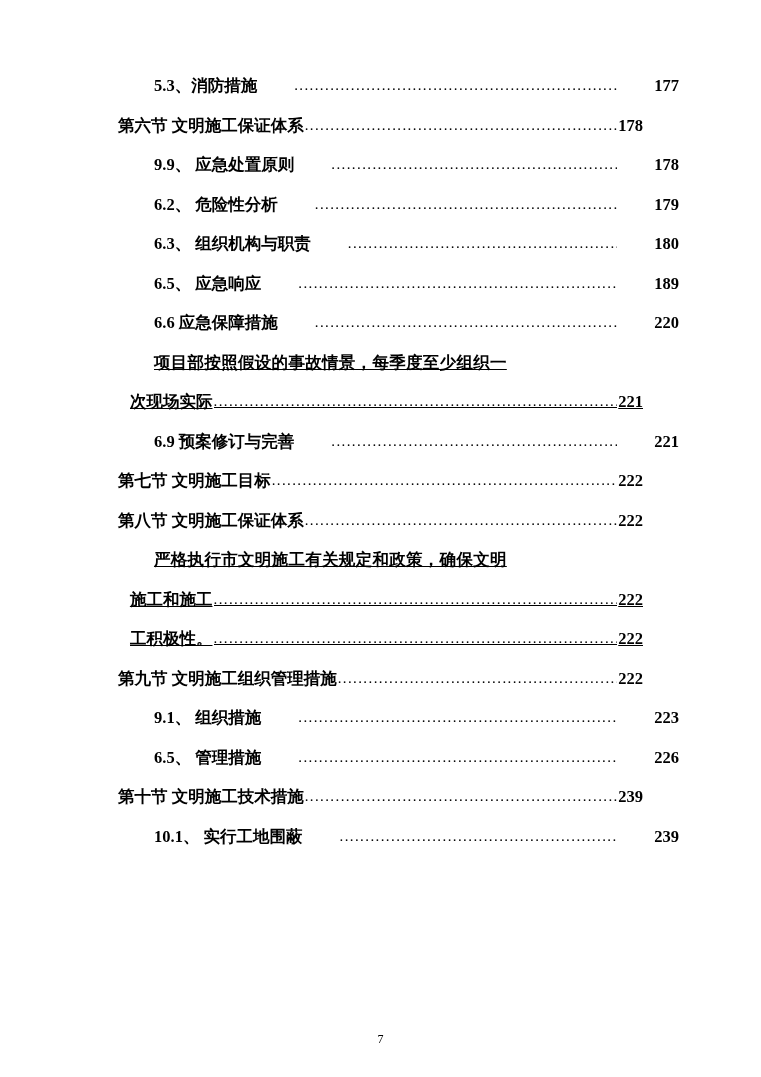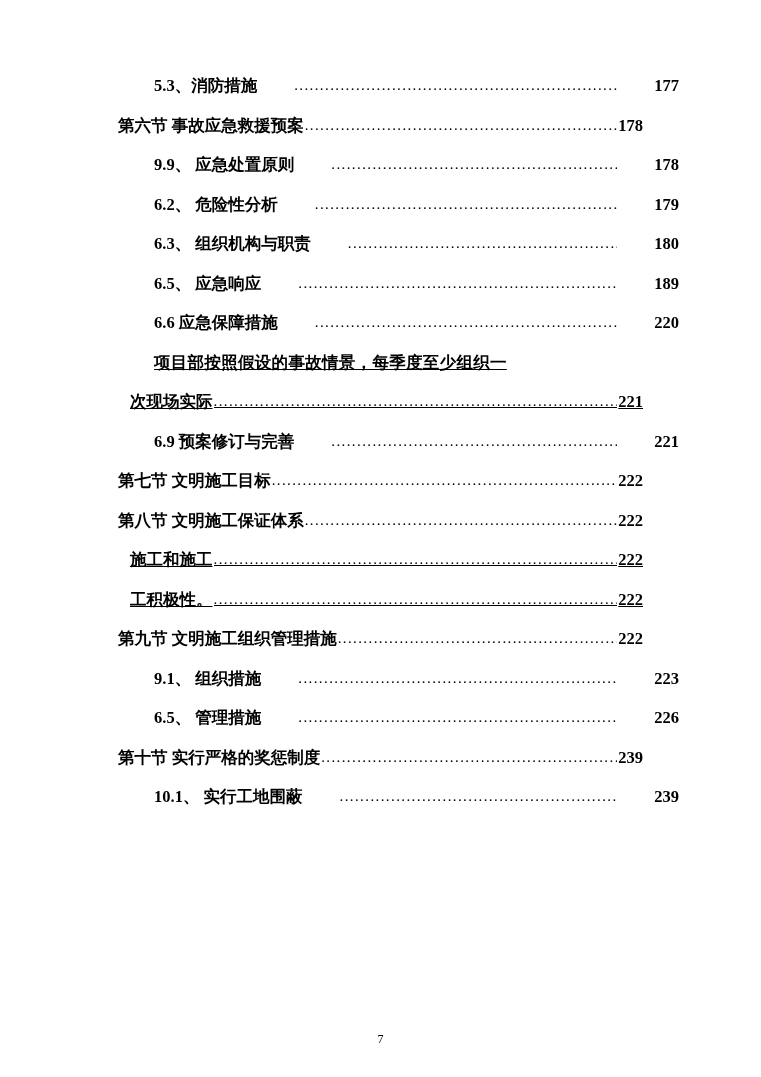--- a/index.html
+++ b/index.html
@@ -106,21 +106,21 @@
 <body>
 
 <div class="page">
   <div class="toc" id="toc-root">
       <div class="toc-entry level2">
         <span class="title">5.3、消防措施</span>
         <span class="leader">................................................................................................................................</span>
         <span class="page-no">177</span>
       </div>
       <div class="toc-entry level1">
-        <span class="title">第六节  事故应急救援预案</span>
+        <span class="title">第六节  文明施工保证体系</span>
         <span class="leader">................................................................................................................................</span>
         <span class="page-no">178</span>
       </div>
       <div class="toc-entry level2">
         <span class="title">9.9、  应急处置原则</span>
         <span class="leader">................................................................................................................................</span>
         <span class="page-no">178</span>
       </div>
       <div class="toc-entry level2">
         <span class="title">6.2、  危险性分析</span>
@@ -159,20 +159,21 @@
         <span class="title">第七节  文明施工目标</span>
         <span class="leader">................................................................................................................................</span>
         <span class="page-no">222</span>
       </div>
       <div class="toc-entry level1">
         <span class="title">第八节  文明施工保证体系</span>
         <span class="leader">................................................................................................................................</span>
         <span class="page-no">222</span>
       </div>
       <div class="toc-wrap">
+        <div class="line1">严格执行市文明施工有关规定和政策，确保文明</div>
         <div class="line2">
           <span class="title">施工和施工</span>
           <span class="leader">................................................................................................................................</span>
           <span class="page-no">222</span>
         </div>
       </div>
       <div class="toc-wrap">
         <div class="line2">
           <span class="title">工积极性。</span>
           <span class="leader">................................................................................................................................</span>
@@ -188,21 +189,21 @@
         <span class="title">9.1、  组织措施</span>
         <span class="leader">................................................................................................................................</span>
         <span class="page-no">223</span>
       </div>
       <div class="toc-entry level2">
         <span class="title">6.5、  管理措施</span>
         <span class="leader">................................................................................................................................</span>
         <span class="page-no">226</span>
       </div>
       <div class="toc-entry level1">
-        <span class="title">第十节  实行严格的奖惩制度</span>
+        <span class="title">第十节  文明施工技术措施</span>
         <span class="leader">................................................................................................................................</span>
         <span class="page-no">239</span>
       </div>
       <div class="toc-entry level2">
         <span class="title">10.1、  实行工地围蔽</span>
         <span class="leader">................................................................................................................................</span>
         <span class="page-no">239</span>
       </div>
     </div>
   <div class="page-number">7</div>

